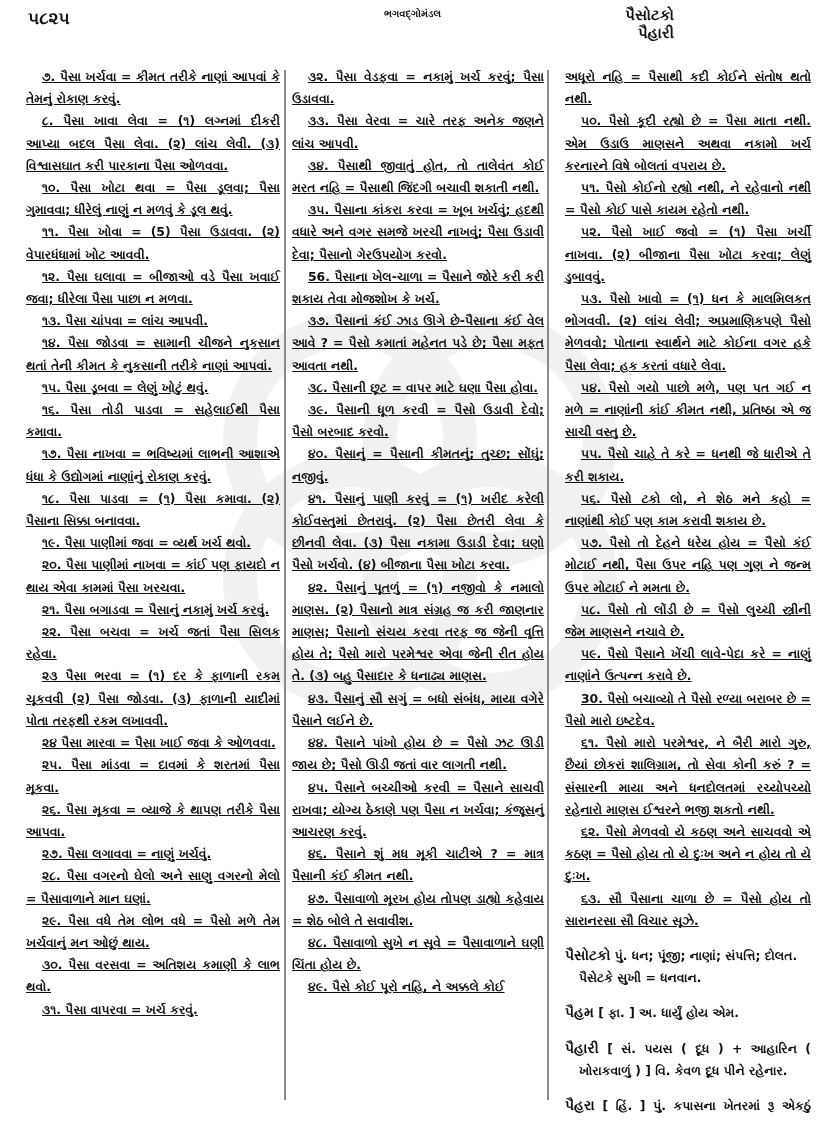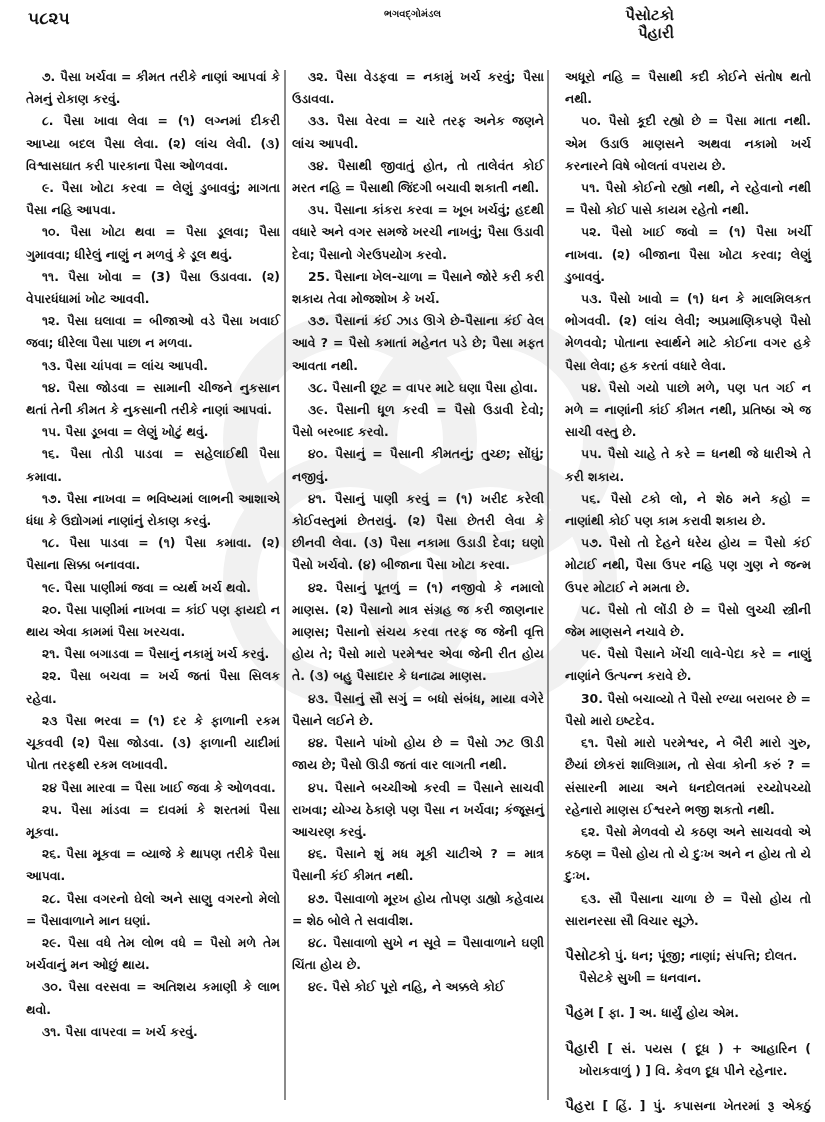--- a/index.html
+++ b/index.html
@@ -9,21 +9,21 @@
   .header { position:absolute; left:0; top:0; width:688px; height:60px; }
   .page-num { position:absolute; left:28px; top:8px; font-size:17px; font-weight:bold; }
   .dict-name { position:absolute; left:0; width:825px; top:8px; text-align:center; font-size:10px; font-weight:bold; }
   .guide { position:absolute; right:14px; top:6px; text-align:right; font-size:15px; font-weight:bold; line-height:18px; }
   .col { position:absolute; top:66px; font-size:12.4px; line-height:22.2px; font-weight:600; text-align:justify; }
   .col1 { left:26px; width:254px; }
   .col2 { left:292px; width:252px; }
   .col3 { left:565px; width:246px; }
   .divider { position:absolute; top:70px; width:2px; height:1030px; background:#8a8a8a; }
   .d1 { left:284px; } .d2 { left:547px; }
-  .entry { text-indent:16px; }
+  .entry { text-indent:16px;text-decoration:underline; }
   .entry.cont { text-indent:0; }
   .head-entry { text-indent:-14px; padding-left:14px; margin-top:12px; }
   .hw { font-weight:800; font-size:14px; }
 </style>
 </head>
 <body>
 
 <svg class="watermark" viewBox="0 0 420 420">
   <g fill="none" stroke="#f1f1f1" stroke-width="34">
     <circle cx="140" cy="140" r="110"></circle>
@@ -41,49 +41,49 @@
     <div>પૈહારી</div>
   </div>
 </div>
 
 <div class="divider d1"></div>
 <div class="divider d2"></div>
 
 <div class="col col1" id="col0">
     <div class="entry">૭. પૈસા ખર્ચવા = કીમત તરીકે નાણાં આપવાં કે તેમનું રોકાણ કરવું.</div>
     <div class="entry">૮. પૈસા ખાવા લેવા = (૧) લગ્નમાં દીકરી આપ્યા બદલ પૈસા લેવા. (૨) લાંચ લેવી. (૩) વિશ્વાસઘાત કરી પારકાના પૈસા ઓળવવા.</div>
-    <div class="entry">૯. પૈસા ખોટા કરવા = લેણું ડુબાવવું; માગતા પૈસા નહિ આપવા.</div>
     <div class="entry">૧૦. પૈસા ખોટા થવા = પૈસા ડૂલવા; પૈસા ગુમાવવા; ધીરેલું નાણું ન મળવું કે ડૂલ થવું.</div>
-    <div class="entry">૧૧. પૈસા ખોવા = (3) પૈસા ઉડાવવા. (૨) વેપારધંધામાં ખોટ આવવી.</div>
+    <div class="entry">૧૧. પૈસા ખોવા = (5) પૈસા ઉડાવવા. (૨) વેપારધંધામાં ખોટ આવવી.</div>
     <div class="entry">૧૨. પૈસા ઘલાવા = બીજાઓ વડે પૈસા ખવાઈ જવા; ધીરેલા પૈસા પાછા ન મળવા.</div>
     <div class="entry">૧૩. પૈસા ચાંપવા = લાંચ આપવી.</div>
     <div class="entry">૧૪. પૈસા જોડવા = સામાની ચીજને નુકસાન થતાં તેની કીમત કે નુકસાની તરીકે નાણાં આપવાં.</div>
     <div class="entry">૧૫. પૈસા ડૂબવા = લેણું ખોટું થવું.</div>
     <div class="entry">૧૬. પૈસા તોડી પાડવા = સહેલાઈથી પૈસા કમાવા.</div>
     <div class="entry">૧૭. પૈસા નાખવા = ભવિષ્યમાં લાભની આશાએ ધંધા કે ઉદ્યોગમાં નાણાંનું રોકાણ કરવું.</div>
     <div class="entry">૧૮. પૈસા પાડવા = (૧) પૈસા કમાવા. (૨) પૈસાના સિક્કા બનાવવા.</div>
     <div class="entry">૧૯. પૈસા પાણીમાં જવા = વ્યર્થ ખર્ચ થવો.</div>
     <div class="entry">૨૦. પૈસા પાણીમાં નાખવા = કાંઈ પણ ફાયદો ન થાય એવા કામમાં પૈસા ખરચવા.</div>
     <div class="entry">૨૧. પૈસા બગાડવા = પૈસાનું નકામું ખર્ચ કરવું.</div>
     <div class="entry">૨૨. પૈસા બચવા = ખર્ચ જતાં પૈસા સિલક રહેવા.</div>
     <div class="entry">૨૩ પૈસા ભરવા = (૧) દર કે ફાળાની રકમ ચૂકવવી (૨) પૈસા જોડવા. (૩) ફાળાની યાદીમાં પોતા તરફથી રકમ લખાવવી.</div>
     <div class="entry">૨૪ પૈસા મારવા = પૈસા ખાઈ જવા કે ઓળવવા.</div>
     <div class="entry">૨૫. પૈસા માંડવા = દાવમાં કે શરતમાં પૈસા મૂકવા.</div>
     <div class="entry">૨૬. પૈસા મૂકવા = વ્યાજે કે થાપણ તરીકે પૈસા આપવા.</div>
+    <div class="entry">૨૭. પૈસા લગાવવા = નાણું ખર્ચવું.</div>
     <div class="entry">૨૮. પૈસા વગરનો ઘેલો અને સાણુ વગરનો મેલો = પૈસાવાળાને માન ઘણાં.</div>
     <div class="entry">૨૯. પૈસા વધે તેમ લોભ વધે = પૈસો મળે તેમ ખર્ચવાનું મન ઓછું થાય.</div>
     <div class="entry">૩૦. પૈસા વરસવા = અતિશય કમાણી કે લાભ થવો.</div>
     <div class="entry">૩૧. પૈસા વાપરવા = ખર્ચ કરવું.</div>
   </div>
 <div class="col col2" id="col1">
     <div class="entry">૩૨. પૈસા વેડફવા = નકામું ખર્ચ કરવું; પૈસા ઉડાવવા.</div>
     <div class="entry">૩૩. પૈસા વેરવા = ચારે તરફ અનેક જણને લાંચ આપવી.</div>
     <div class="entry">૩૪. પૈસાથી જીવાતું હોત, તો તાલેવંત કોઈ મરત નહિ = પૈસાથી જિંદગી બચાવી શકાતી નથી.</div>
     <div class="entry">૩૫. પૈસાના કાંકરા કરવા = ખૂબ ખર્ચવું; હદથી વધારે અને વગર સમજે ખરચી નાખવું; પૈસા ઉડાવી દેવા; પૈસાનો ગેરઉપયોગ કરવો.</div>
-    <div class="entry">25. પૈસાના ખેલ-ચાળા = પૈસાને જોરે કરી કરી શકાય તેવા મોજશોખ કે ખર્ચ.</div>
+    <div class="entry">56. પૈસાના ખેલ-ચાળા = પૈસાને જોરે કરી કરી શકાય તેવા મોજશોખ કે ખર્ચ.</div>
     <div class="entry">૩૭. પૈસાનાં કંઈ ઝાડ ઊગે છે-પૈસાના કંઈ વેલ આવે ? = પૈસો કમાતાં મહેનત પડે છે; પૈસા મફત આવતા નથી.</div>
     <div class="entry">૩૮. પૈસાની છૂટ = વાપર માટે ઘણા પૈસા હોવા.</div>
     <div class="entry">૩૯. પૈસાની ધૂળ કરવી = પૈસો ઉડાવી દેવો; પૈસો બરબાદ કરવો.</div>
     <div class="entry">૪૦. પૈસાનું = પૈસાની કીમતનું; તુચ્છ; સોંઘું; નજીવું.</div>
     <div class="entry">૪૧. પૈસાનું પાણી કરવું = (૧) ખરીદ કરેલી કોઈવસ્તુમાં છેતરાવું. (૨) પૈસા છેતરી લેવા કે છીનવી લેવા. (૩) પૈસા નકામા ઉડાડી દેવા; ઘણો પૈસો ખર્ચવો. (૪) બીજાના પૈસા ખોટા કરવા.</div>
     <div class="entry">૪૨. પૈસાનું પૂતળું = (૧) નજીવો કે નમાલો માણસ. (૨) પૈસાનો માત્ર સંગ્રહ જ કરી જાણનાર માણસ; પૈસાનો સંચય કરવા તરફ જ જેની વૃત્તિ હોય તે; પૈસો મારો પરમેશ્વર એવા જેની રીત હોય તે. (૩) બહુ પૈસાદાર કે ધનાઢ્ય માણસ.</div>
     <div class="entry">૪૩. પૈસાનું સૌ સગું = બધો સંબંધ, માયા વગેરે પૈસાને લઈને છે.</div>
     <div class="entry">૪૪. પૈસાને પાંખો હોય છે = પૈસો ઝટ ઊડી જાય છે; પૈસો ઊડી જતાં વાર લાગતી નથી.</div>
     <div class="entry">૪૫. પૈસાને બચ્ચીઓ કરવી = પૈસાને સાચવી રાખવા; યોગ્ય ઠેકાણે પણ પૈસા ન ખર્ચવા; કંજૂસનું આચરણ કરવું.</div>
     <div class="entry">૪૬. પૈસાને શું મધ મૂકી ચાટીએ ? = માત્ર પૈસાની કંઈ કીમત નથી.</div>

